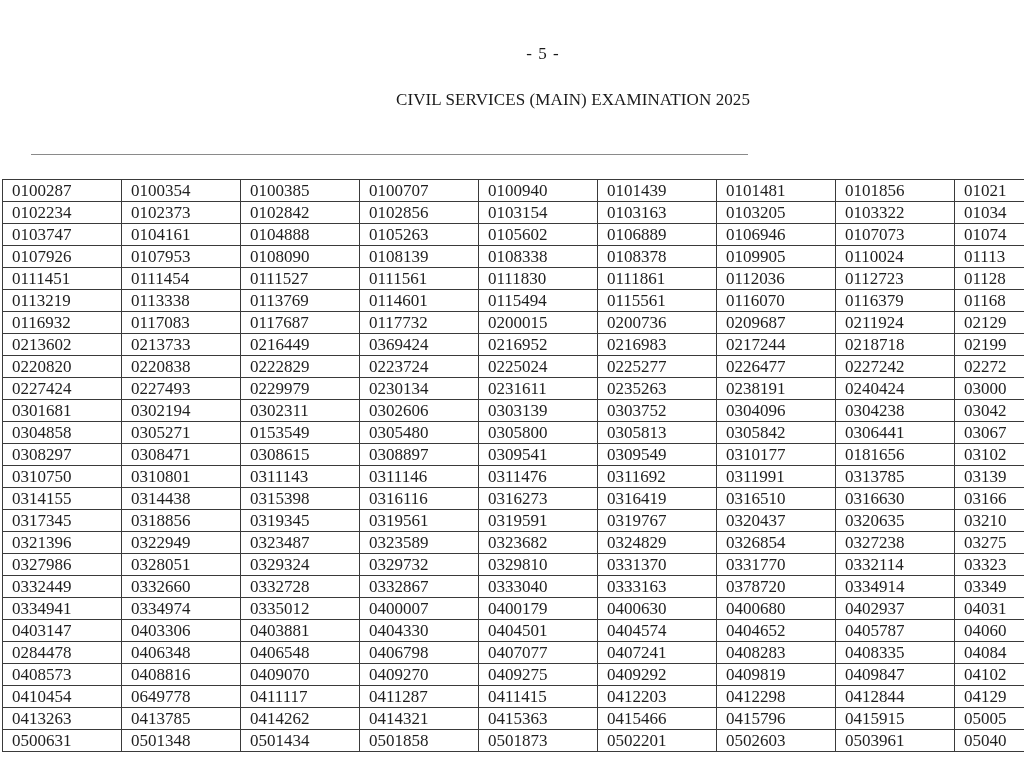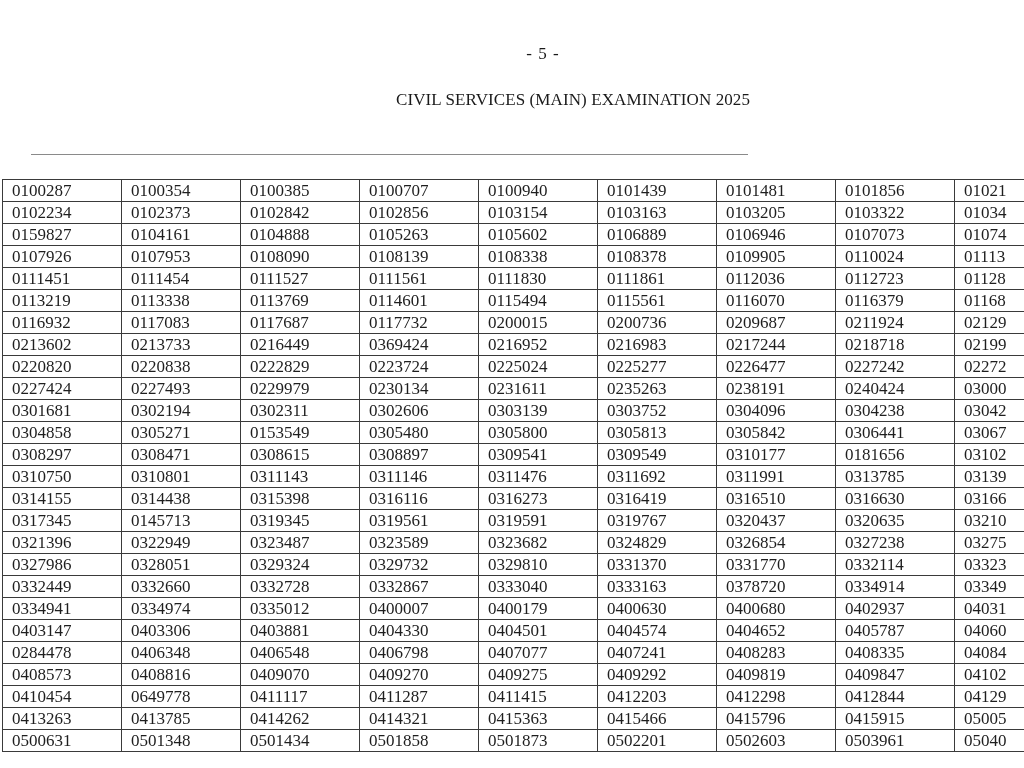--- a/index.html
+++ b/index.html
@@ -91,21 +91,21 @@
           <td>0102373</td>
           <td>0102842</td>
           <td>0102856</td>
           <td>0103154</td>
           <td>0103163</td>
           <td>0103205</td>
           <td>0103322</td>
           <td>01034</td>
         </tr>
         <tr>
-          <td>0159827</td>
+          <td>0103747</td>
           <td>0104161</td>
           <td>0104888</td>
           <td>0105263</td>
           <td>0105602</td>
           <td>0106889</td>
           <td>0106946</td>
           <td>0107073</td>
           <td>01074</td>
         </tr>
         <tr>
@@ -235,21 +235,21 @@
           <td>0315398</td>
           <td>0316116</td>
           <td>0316273</td>
           <td>0316419</td>
           <td>0316510</td>
           <td>0316630</td>
           <td>03166</td>
         </tr>
         <tr>
           <td>0317345</td>
-          <td>0145713</td>
+          <td>0318856</td>
           <td>0319345</td>
           <td>0319561</td>
           <td>0319591</td>
           <td>0319767</td>
           <td>0320437</td>
           <td>0320635</td>
           <td>03210</td>
         </tr>
         <tr>
           <td>0321396</td>

